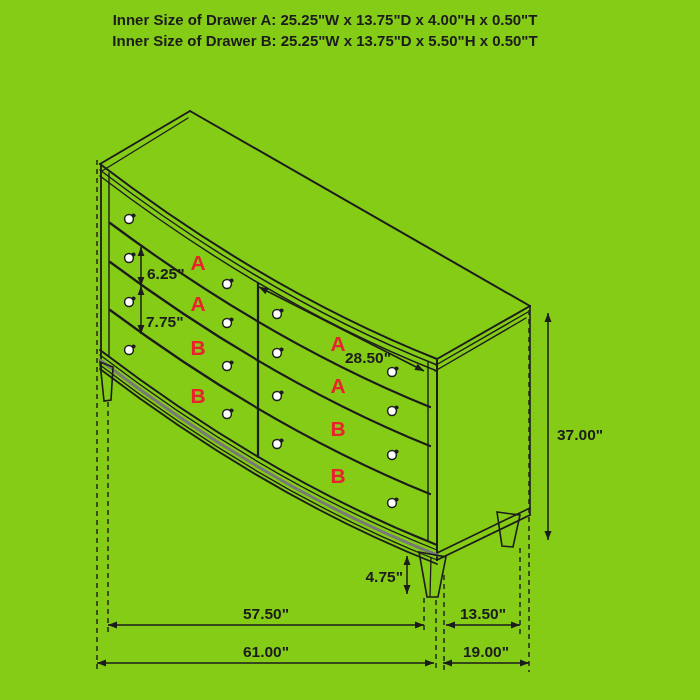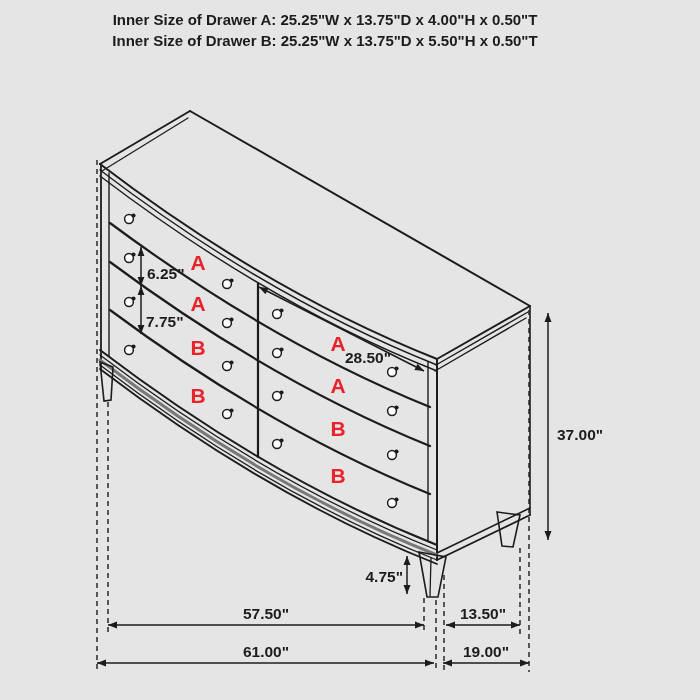--- a/index.html
+++ b/index.html
@@ -1,16 +1,16 @@
 <!DOCTYPE html>
 <html style="--ink: #1c1c1c; --gray: #787878; --red: #e8232b;"><head>
 <meta charset="utf-8">
 <style>
   html,body{margin:0;padding:0;background:#ffffff;}
-  .stage{position:relative;width:700px;height:700px;background:#e5e5e5;overflow:hidden;
+  .stage{position:relative;width:700px;height:700px;background:#84cc16;overflow:hidden;
          font-family:"Liberation Sans", sans-serif;}
   svg text{font-family:"Liberation Sans", sans-serif;}
   .title-text{font-size:15px;font-weight:bold;fill:var(--ink);}
   .dim-text{font-size:15.5px;font-weight:bold;fill:var(--ink);}
   .drawer-letter{font-size:21px;font-weight:bold;fill:var(--red);}
   .st{stroke:var(--ink);fill:none;stroke-linecap:round;}
   .dash{stroke:var(--ink);fill:none;stroke-width:1.4;stroke-dasharray:5 4;}
   .dimline{stroke:var(--ink);fill:none;stroke-width:1.5;}
   .head{fill:var(--ink);stroke:none;}
   .knob-big{fill:#ffffff;stroke:var(--ink);stroke-width:1.5;}

